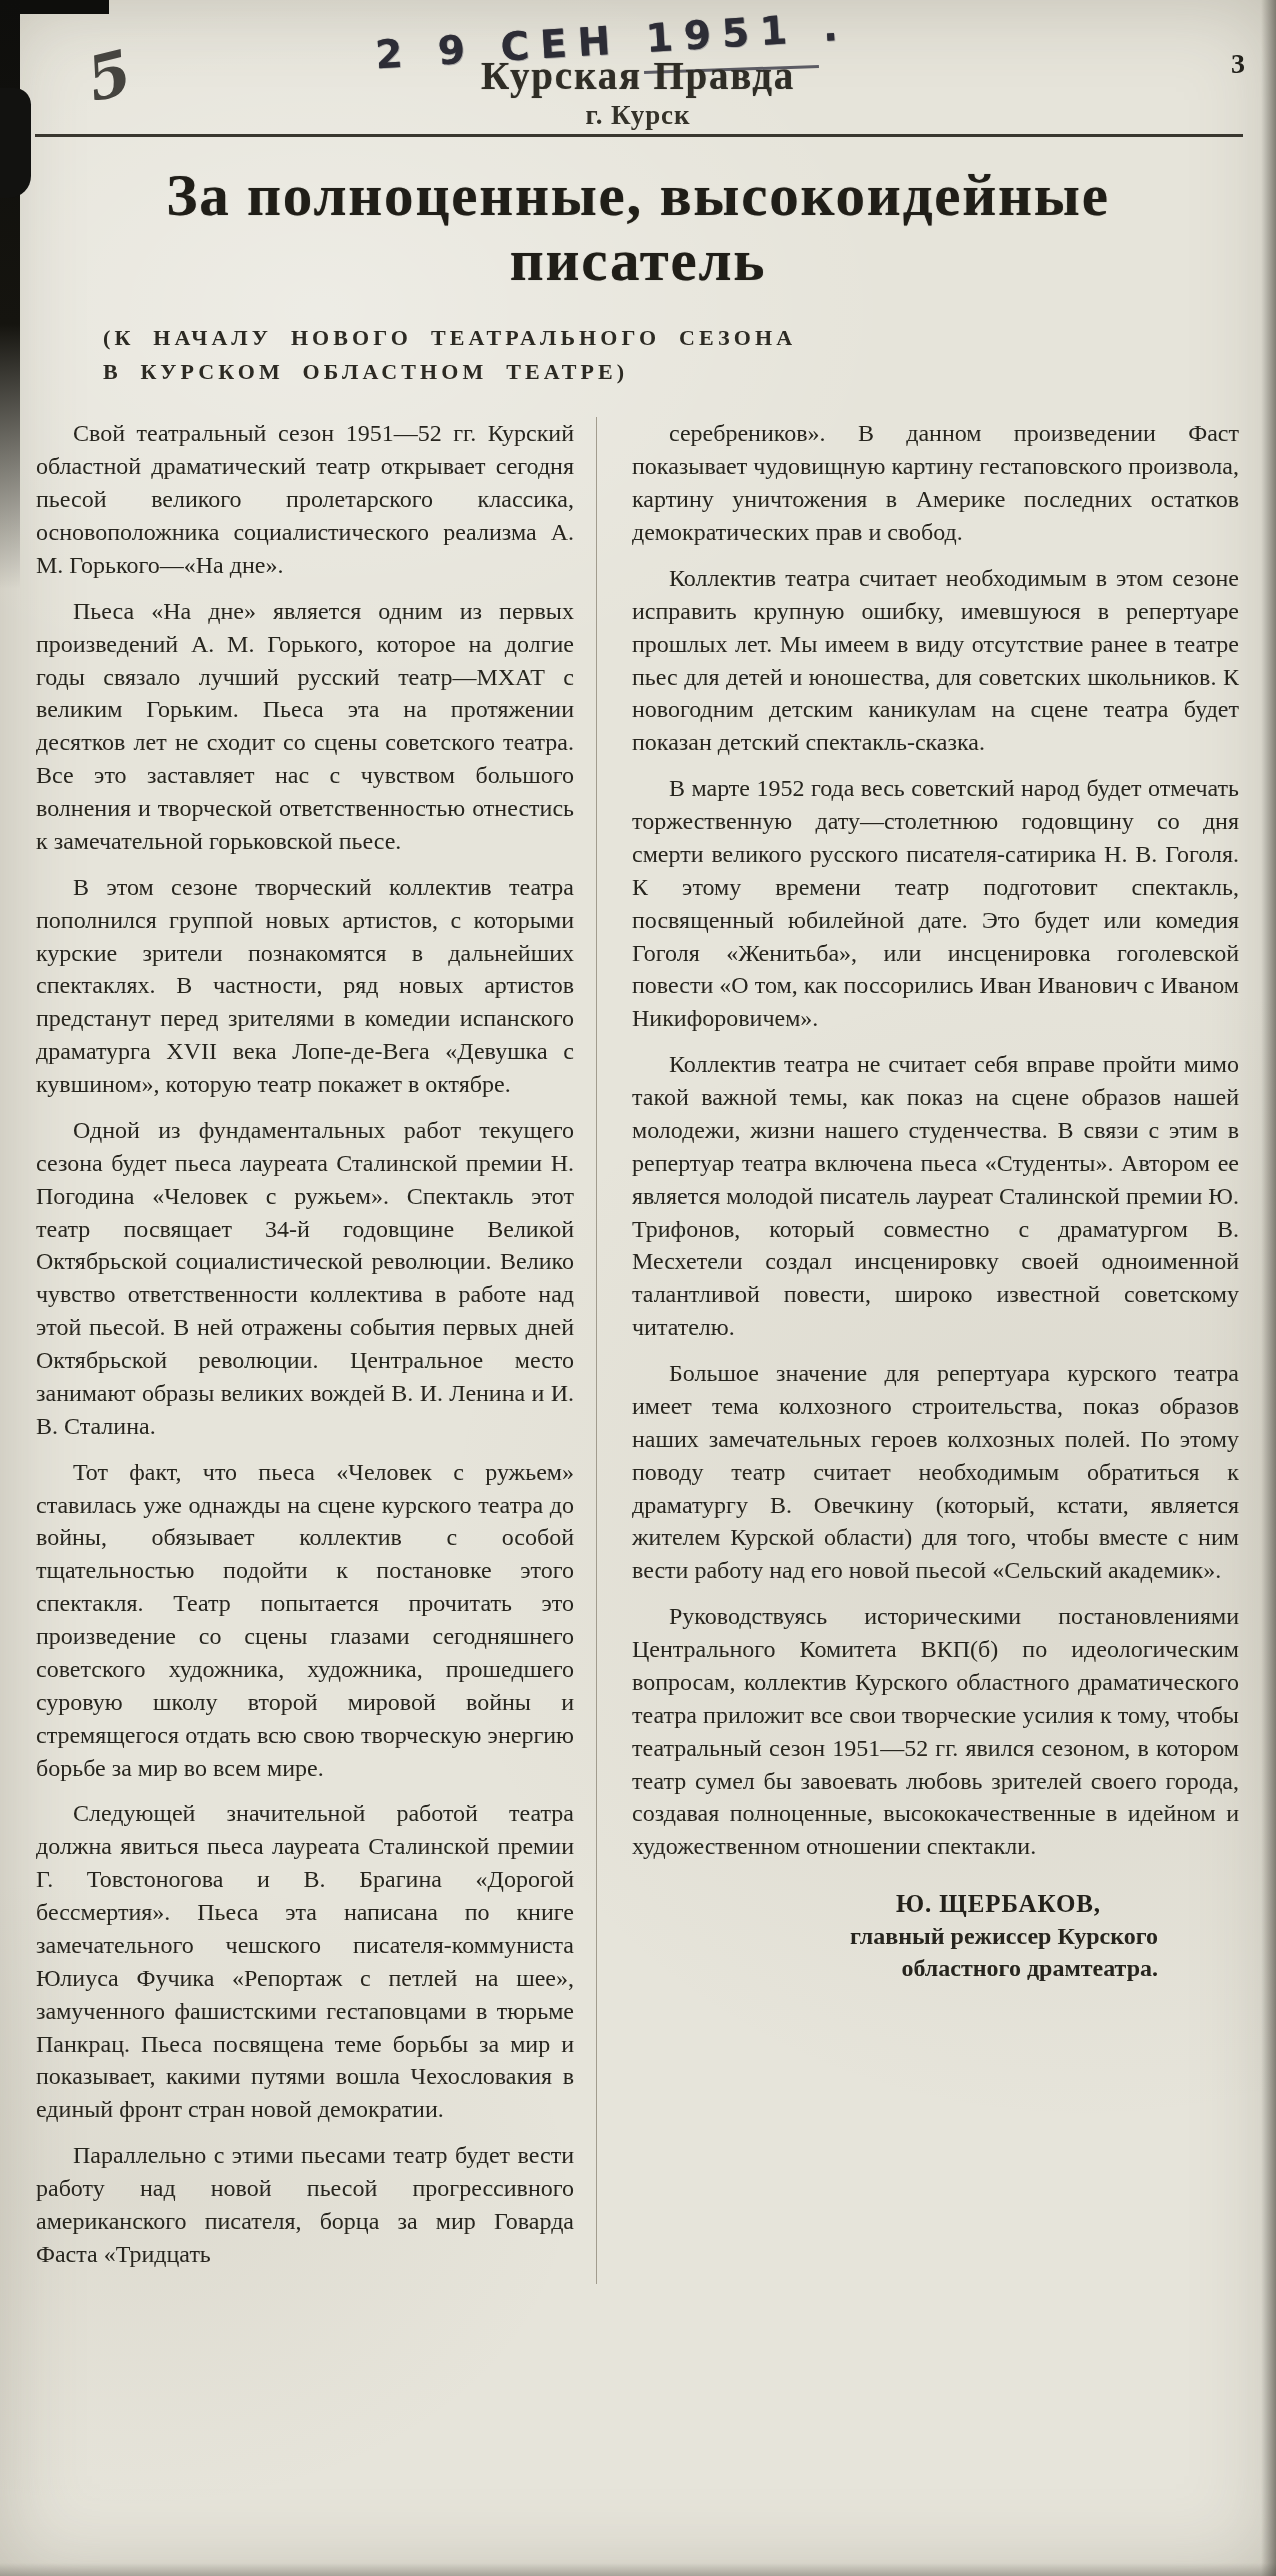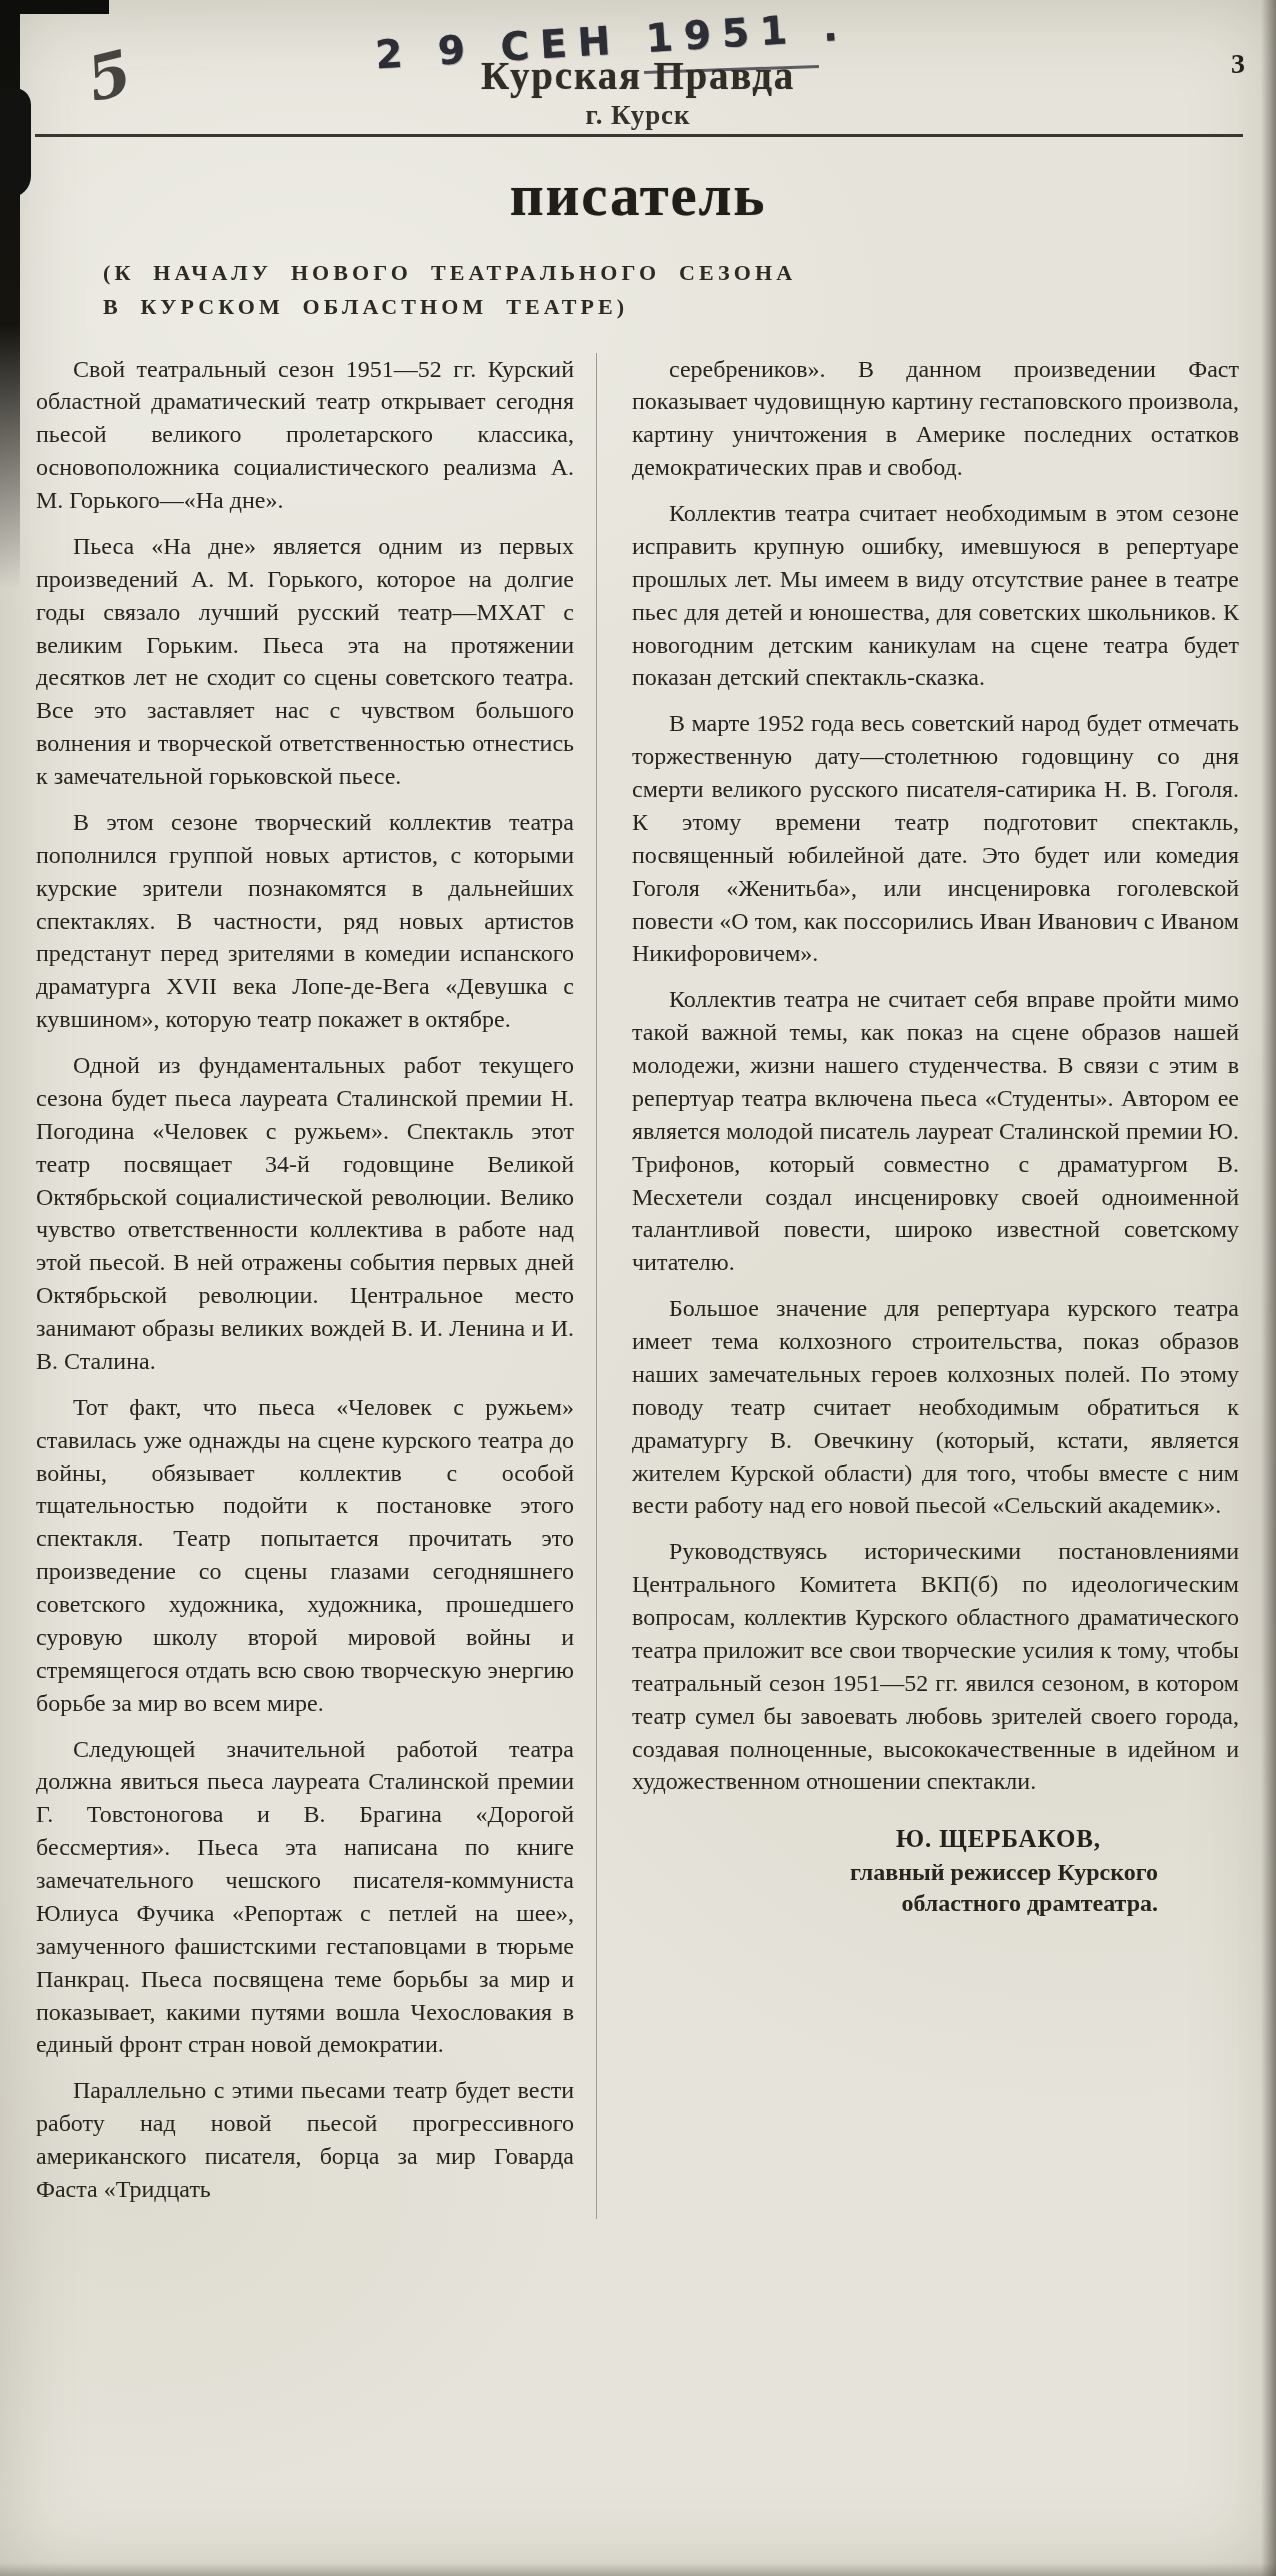--- a/index.html
+++ b/index.html
@@ -153,20 +153,21 @@
   <div class="stamp-underline"></div>
 
   <header class="masthead">
     <div class="masthead-title">Курская Правда</div>
     <div class="masthead-city">г. Курск</div>
     <div class="page-number">3</div>
   </header>
   <hr class="top-rule">
 
   <h1 class="headline">
+    <div>За полноценные, высокоидейные</div>
     <div>писатель</div>
   </h1>
 
   <div class="subtitle">
     <div>(К НАЧАЛУ НОВОГО ТЕАТРАЛЬНОГО СЕЗОНА</div>
     <div>В КУРСКОМ ОБЛАСТНОМ ТЕАТРЕ)</div>
   </div>
 
   <div class="columns">
     <div class="col col-left">

